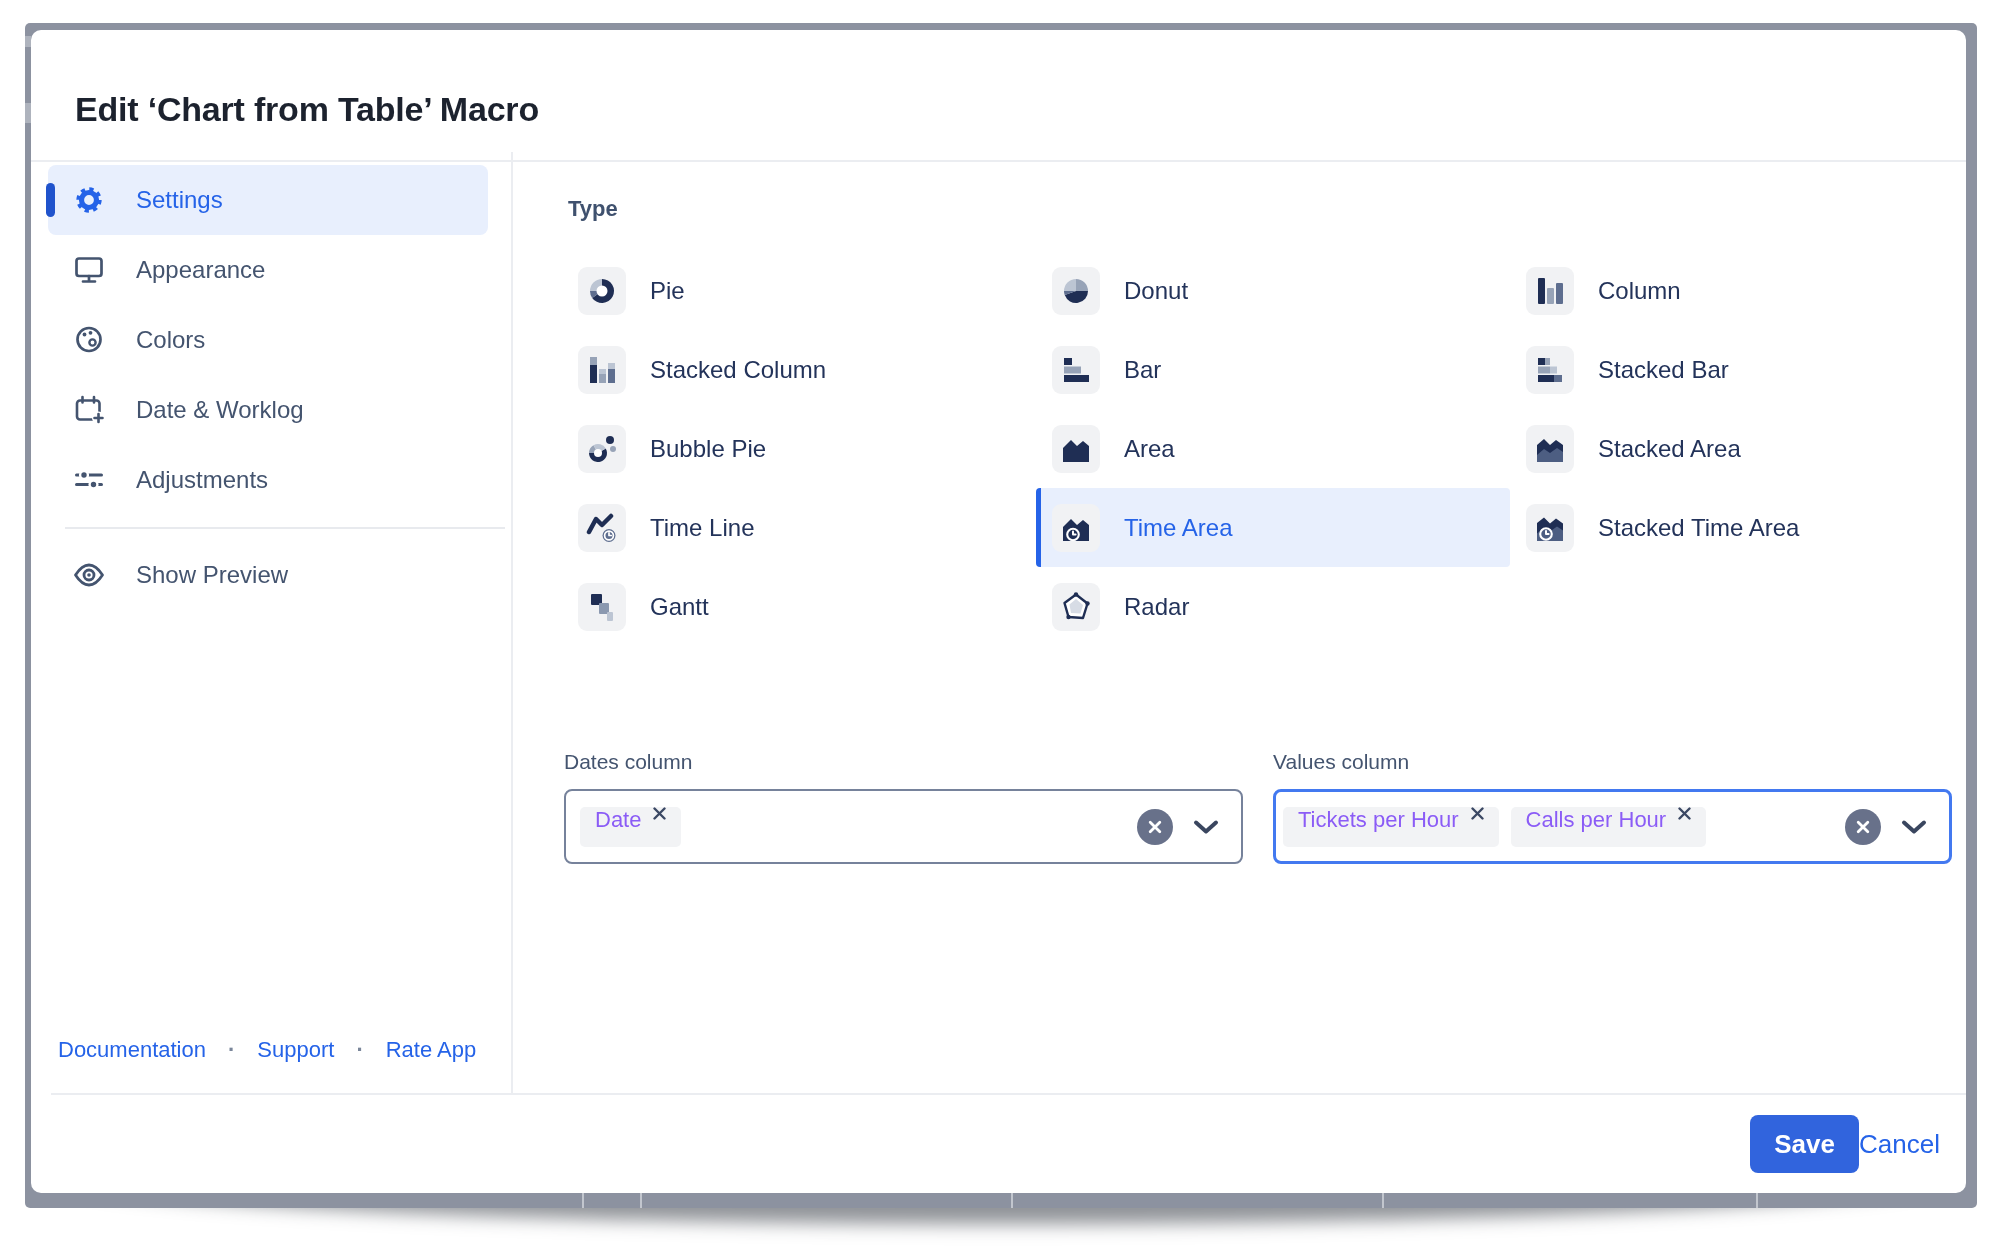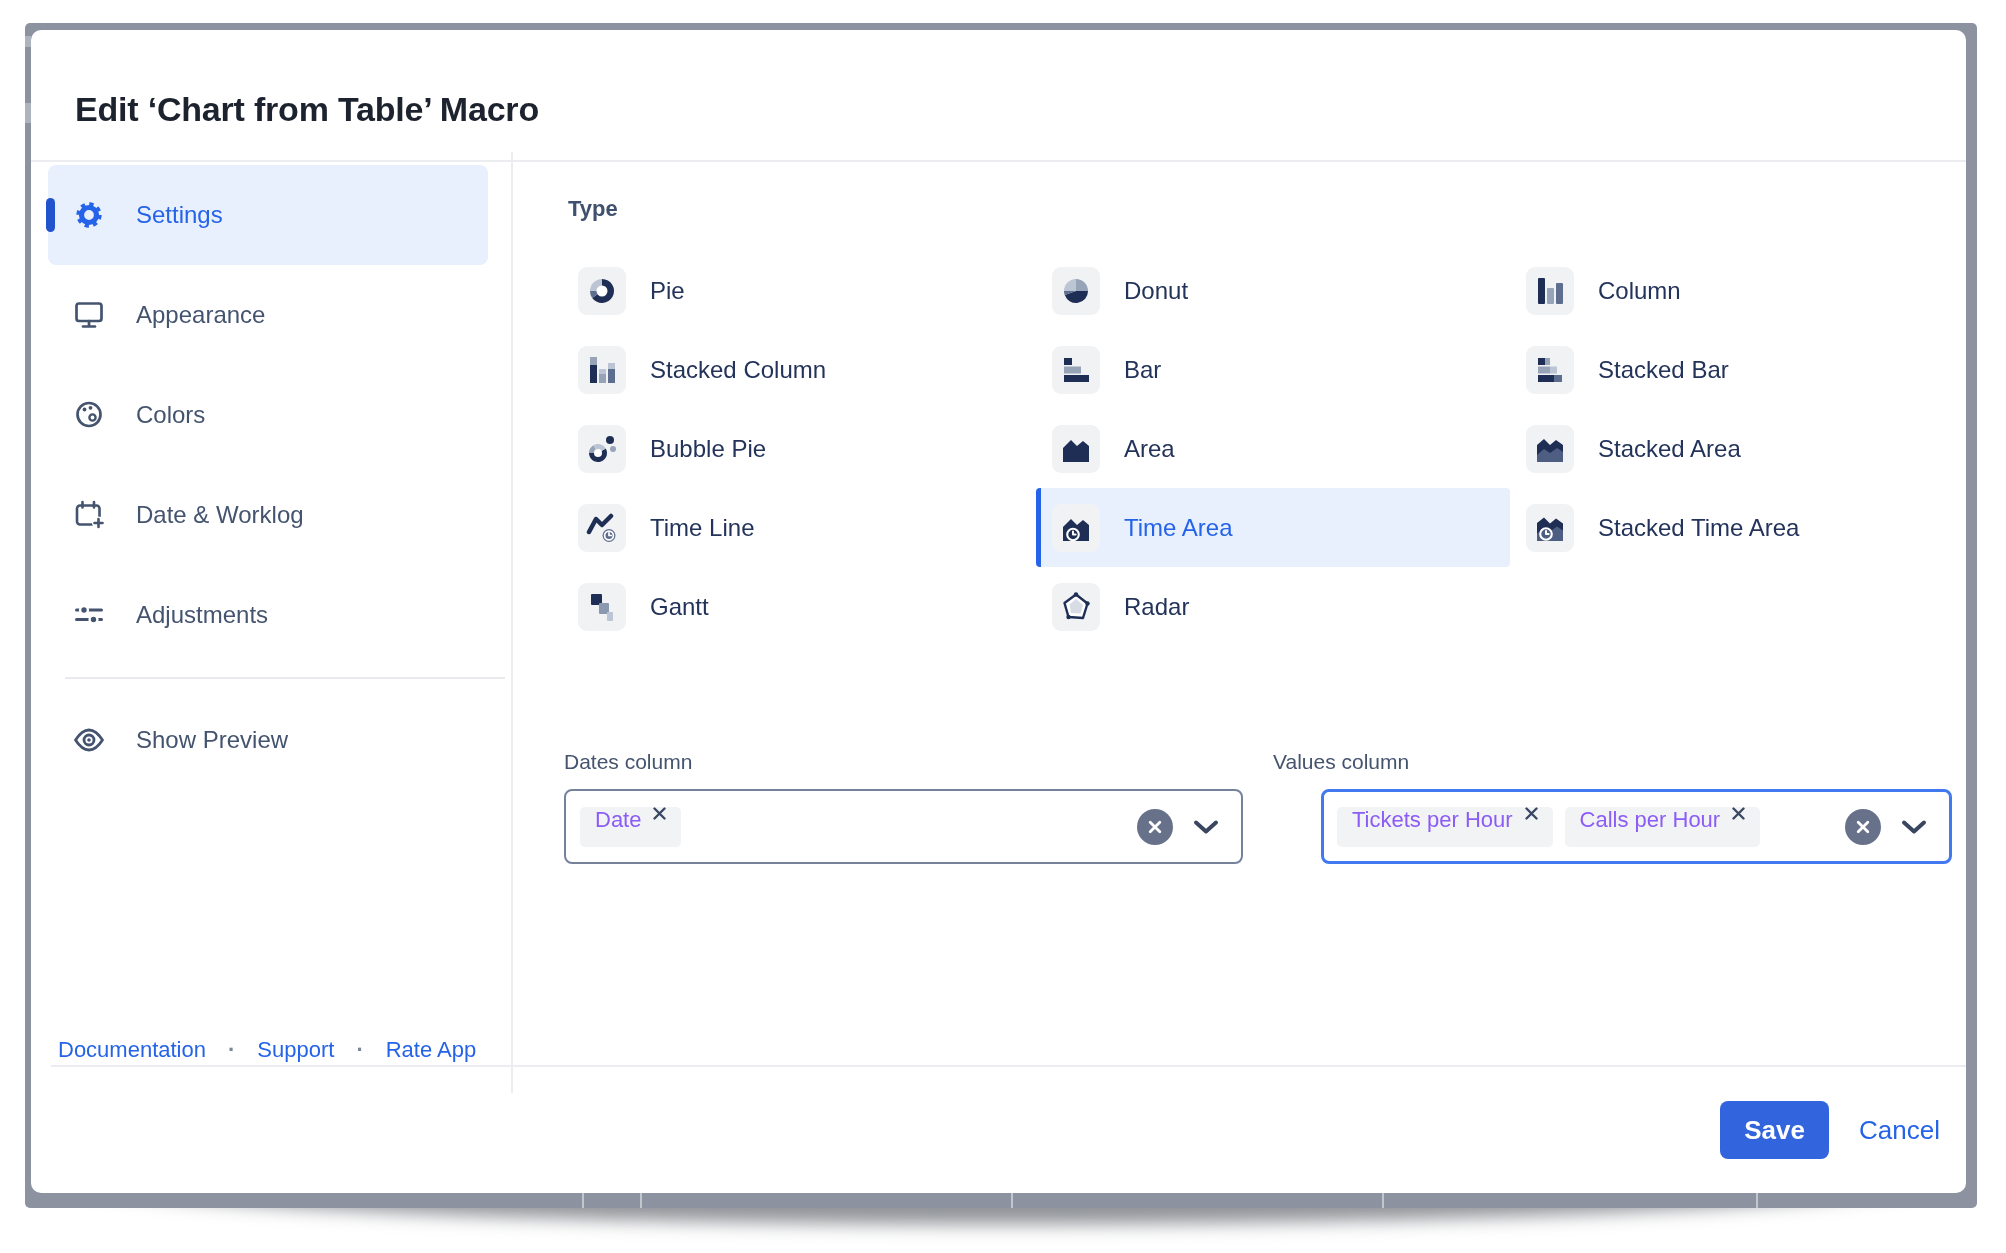--- a/index.html
+++ b/index.html
@@ -43,21 +43,21 @@
   }
   .modal-body { position:absolute; top:122px; bottom:100px; left:0; right:0; }
 
   
   .sidebar {
     position:absolute; left:0; top:0; bottom:0; width:482px;
     border-right:2px solid #EBEDF1;
   }
   .side-nav { padding:13px 0 0 17px; }
   .side-item {
-    position:relative; width:440px; height:100px; border-radius:8px;
+    position:relative; width:440px; height:70px; border-radius:8px;
     display:flex; align-items:center; gap:30px; padding-left:24px;
     cursor:pointer; color:#44546F;
   }
   .side-item .side-label { font-size:24px; }
   .side-item.active { background:#E8EFFD; color:#2563E8; }
   .side-item.active .side-label { color:#2563E8; }
   .side-item.active::before {
     content:""; position:absolute; left:-2px; top:50%; transform:translateY(-50%);
     width:9px; height:34px; border-radius:5px; background:#2053CC;
   }
@@ -98,40 +98,40 @@
   .sN { stroke:#1F2E54; fill:none; stroke-linecap:round; stroke-linejoin:round; }
 
   
   .fields { margin:104px 0 0 51px; display:flex; gap:30px; }
   .field { width:679px; }
   .field-label { font-size:21px; color:#44546F; margin-bottom:15px; }
   .select-box {
     height:75px; border:2px solid #76829B; border-radius:8px; background:#fff;
     display:flex; align-items:center; padding:0 22px 0 14px; gap:12px; cursor:pointer;
   }
-  .select-box.focused { border:3px solid #4379F0; padding-left:13px;margin-left:48px; }
+  .select-box.focused { border:3px solid #4379F0; padding-left:7px; }
   .chip {
     height:40px; background:#F2F3F5; border-radius:5px;
     display:flex; align-items:flex-start; gap:12px; padding:0 15px;
     font-size:22px; color:#8b5cf6; white-space:nowrap;
   }
   .chip-x { display:flex; cursor:pointer; }
   .select-controls { margin-left:auto; display:flex; align-items:center; gap:20px; }
   .clear-btn {
     width:36px; height:36px; border-radius:50%; background:#68718A;
     display:flex; align-items:center; justify-content:center; cursor:pointer;
   }
   .chevron { display:flex; cursor:pointer; }
 
   
   .modal-footer {
-    position:absolute; left:0; right:0; bottom:0; height:128px;
+    position:absolute; left:0; right:0; bottom:0; height:100px;
     border-top:2px solid #EBEDF1;
     display:flex; align-items:center; justify-content:flex-end;
-    gap:30px; padding-right:26px;margin-left:20px;
+    padding-right:26px;margin-left:20px;
   }
   .save-btn {
     width:109px; height:58px; border:none; border-radius:8px;
     background:#3164DD; color:#fff; font-size:26px; font-weight:700;
     font-family:"Liberation Sans", sans-serif; cursor:pointer;
   }
   .cancel-btn { font-size:26px; color:#2563E8; cursor:pointer; }
 </style>
 </head>
 <body>

